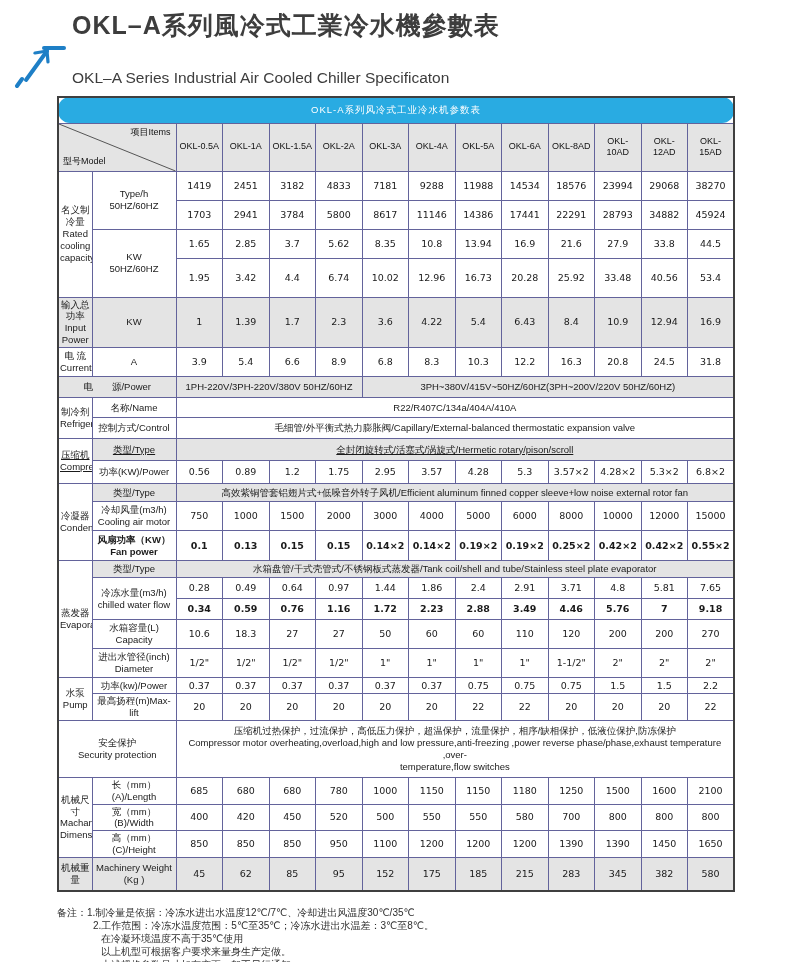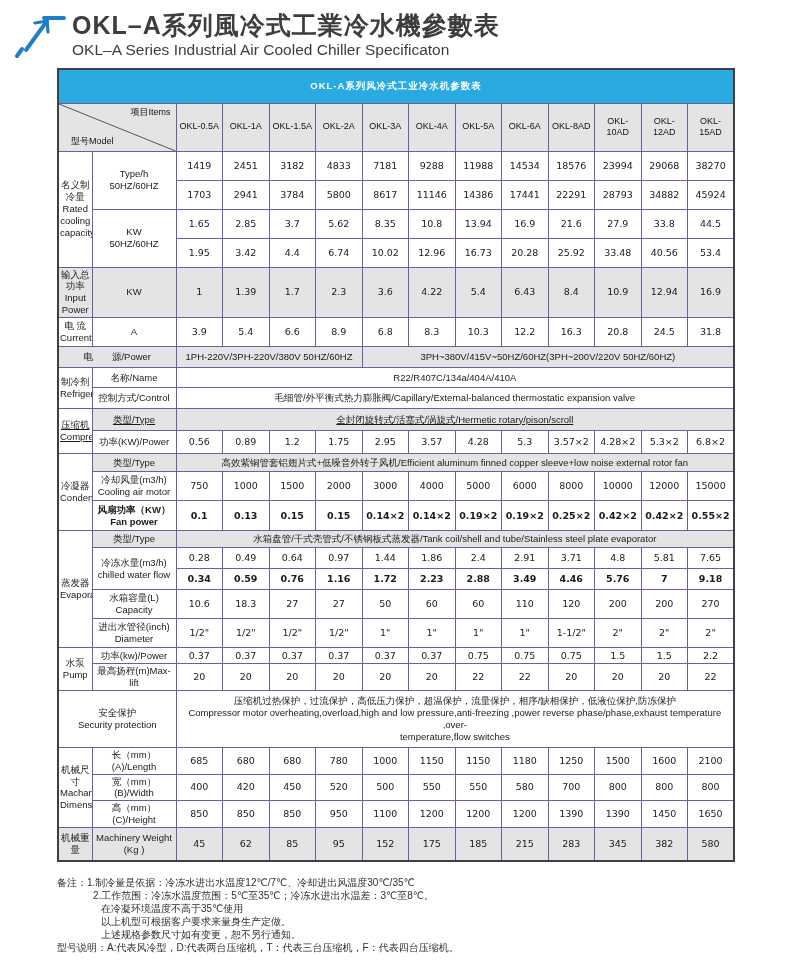--- a/index.html
+++ b/index.html
@@ -6,25 +6,25 @@
   body {
     width: 789px; height: 962px;
     background: #ffffff;
     font-family: "Liberation Sans", "DejaVu Sans", sans-serif;
     color: #1a1a1a;
     overflow: hidden;
   }
   .page { position: relative; width: 789px; height: 962px; }
 
   
-  .doc-header { display: flex; align-items: flex-start; padding: 10px 0 0 14px; }
+  .doc-header { display: flex; align-items: flex-end; padding: 10px 0 0 14px; }
   .logo { width: 52px; height: 46px; flex: 0 0 52px; margin-top: 2px; }
   .titles { margin-left: 6px; }
   .title-zh { font-size: 25px; font-weight: bold; color: #3d3d3d; letter-spacing: 1px; line-height: 30px; }
-  .title-en { font-size: 15.5px; color: #3d3d3d; line-height: 20px; }
+  .title-en { font-size: 15.5px; color: #3d3d3d; line-height: 20px; margin-top: 28px; }
 
   
   table.spec {
     border-collapse: collapse;
     table-layout: fixed;
     width: 676px;
     margin: 8px 0 0 57px;
     border: 2px solid #3f3f3f;
   }
   table.spec th, table.spec td {
@@ -34,29 +34,30 @@
     vertical-align: middle;
     white-space: pre-line;
     line-height: 1.25;
     padding: 1px 1px;
     overflow: hidden;
   }
   th.banner {
     background: #29abe2;
     color: #ffffff;
     font-size: 17px;
-    font-weight: bold;
-    height: 34px;
+    font-weight: normal;
+    height: 26px;
     letter-spacing: 1px;
     border-bottom: 1px solid #3f3f3f;
+    border-radius: 12px;
   }
   tr.model-row th { background: #e4e4e4; height: 31px; font-weight: normal; font-size: 9px; color: #111; }
   th.corner { position: relative; padding: 0; }
   th.corner .corner-items { position: absolute; top: 3px; right: 5px; font-size: 9px; }
-  th.corner .corner-model { position: absolute; bottom: 3px; left: 12px; font-size: 9px; }
+  th.corner .corner-model { position: absolute; bottom: 3px; left: 4px; font-size: 9px; }
   th.corner svg.diag { position: absolute; inset: 0; width: 100%; height: 100%; }
 
   td.k-sec  { font-size: 9px;  background: #ffffff; }
   td.k-item { font-size: 9px;  background: #ffffff; }
   td.k-val  { font-size: 9.5px; background: #ffffff; font-family: "DejaVu Sans", sans-serif; }
   td.k-long { font-size: 9.5px; background: #ffffff; }
   td.k-security { font-size: 9.5px; text-align: left; padding: 2px 5px; background: #ffffff; line-height: 1.5; }
   tr.shaded td { background: #e4e4e4; }
   td.force-white { background: #ffffff !important; }
 
@@ -179,21 +180,21 @@
           <td class="k-val">5.62</td>
           <td class="k-val">8.35</td>
           <td class="k-val">10.8</td>
           <td class="k-val">13.94</td>
           <td class="k-val">16.9</td>
           <td class="k-val">21.6</td>
           <td class="k-val">27.9</td>
           <td class="k-val">33.8</td>
           <td class="k-val">44.5</td>
         </tr>
-        <tr style="height: 29px; border-radius: 13px;">
+        <tr style="height: 39px; border-radius: 13px;">
           <td class="k-val">1.95</td>
           <td class="k-val">3.42</td>
           <td class="k-val">4.4</td>
           <td class="k-val">6.74</td>
           <td class="k-val">10.02</td>
           <td class="k-val">12.96</td>
           <td class="k-val">16.73</td>
           <td class="k-val">20.28</td>
           <td class="k-val">25.92</td>
           <td class="k-val">33.48</td>

